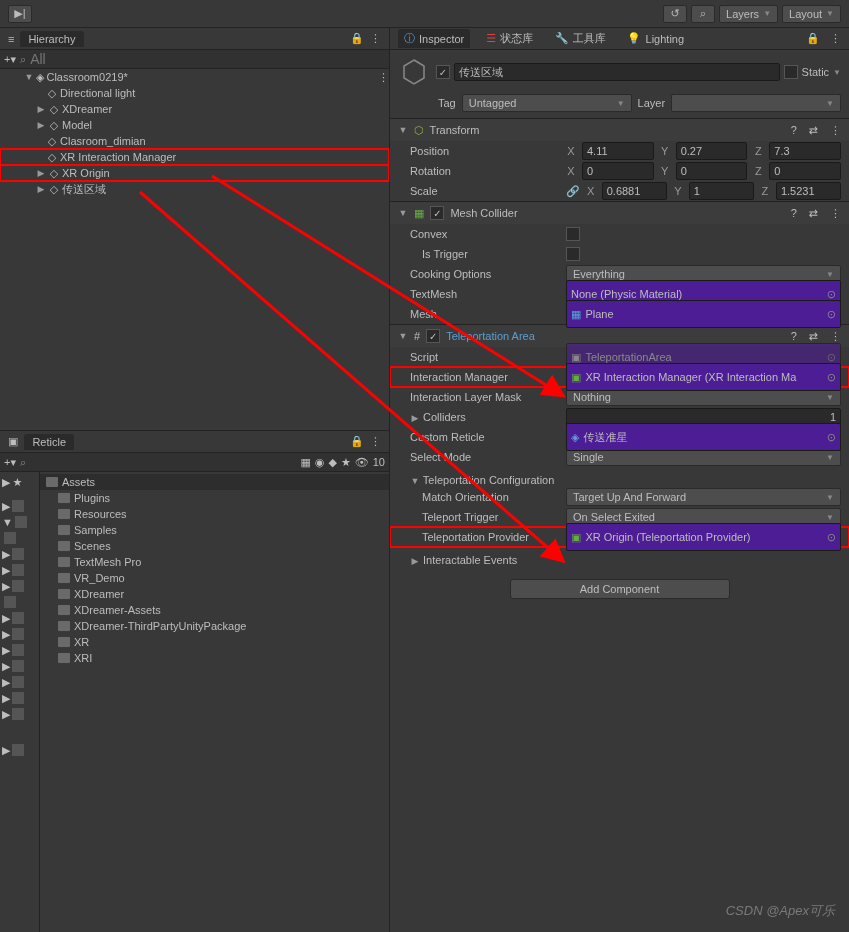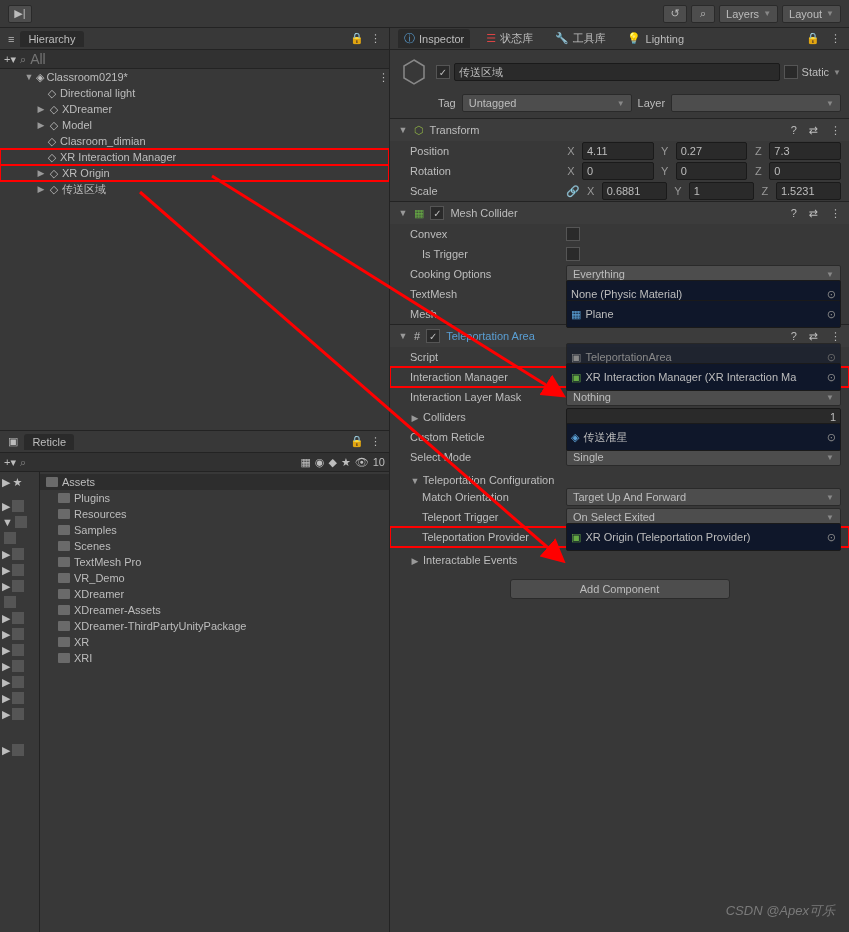--- a/index.html
+++ b/index.html
@@ -44,21 +44,21 @@
 .dropdown{background:#4d4d4d;border:1px solid #2a2a2a;border-radius:2px;padding:1px 6px;height:18px;display:flex;align-items:center;justify-content:space-between;gap:6px}
 .component{border-top:1px solid #232323}
 .comp-header{height:22px;background:#3c3c3c;display:flex;align-items:center;padding:0 8px;gap:6px}
 .comp-title{flex:1;font-weight:400}
 .comp-dots{display:flex;gap:12px;color:#888}
 .prop-row{height:20px;display:flex;align-items:center;padding:0 8px;gap:8px}
 .prop-label{width:160px;padding-left:12px}
 .prop-fields{flex:1;display:flex;gap:6px;align-items:center}
 .axis-label{width:10px;text-align:center;color:#999}
 .num-field{flex:1;background:#2a2a2a;border:1px solid #1a1a1a;border-radius:2px;padding:1px 4px;height:18px;display:flex;align-items:center}
-.obj-field{flex:1;background:#0f172a;border:1px solid #1a1a1a;border-radius:2px;padding:1px 4px;height:28px;display:flex;align-items:center;gap:4px;position:relative}
+.obj-field{flex:1;background:#4c1d95;border:1px solid #1a1a1a;border-radius:2px;padding:1px 4px;height:28px;display:flex;align-items:center;gap:4px;position:relative}
 .obj-field .target{position:absolute;right:4px;color:#888}
 .highlight-red{outline:2px solid #ff0000;outline-offset:-1px}
 .link-blue{color:#5a9fd4}
 .add-comp-btn{margin:12px auto;width:220px;height:20px;background:#4d4d4d;border:1px solid #2a2a2a;border-radius:3px;display:flex;align-items:center;justify-content:center}
 .watermark{position:absolute;bottom:12px;right:14px;color:#7a7a7a;font-size:13px;font-style:italic}
 svg.arrow{position:absolute;top:0;left:0;pointer-events:none}
 .caret{font-size:8px;color:#888}
 .sub-label{padding-left:24px}
 </style>
 </head>

